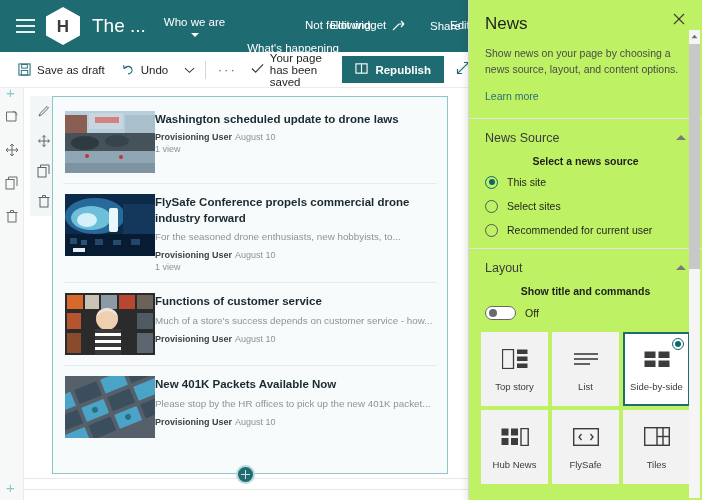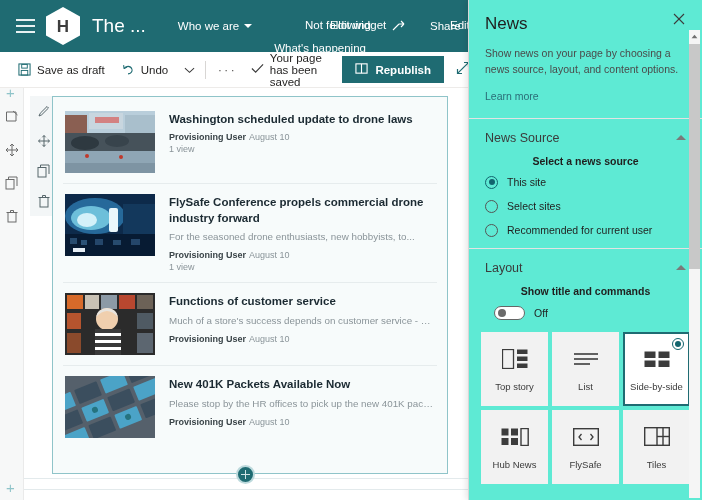--- a/index.html
+++ b/index.html
@@ -32,21 +32,21 @@
     position:relative; color:#3d3d3d; font-weight:bold; font-size:17px; line-height:1;
   }
   .site-title {
     color:#ffffff; font-size:19px; margin-left:12px; white-space:nowrap;
     max-width:72px; overflow:hidden;
   }
   .nav-item {
     color:#ffffff; font-size:11.5px; white-space:nowrap;
     display:flex; align-items:center; gap:5px; cursor:pointer;
   }
-  .nav-who { margin-left: 32px; }
+  .nav-who { margin-left: 18px; flex-direction: column; }
   .nav-what { margin-left: 22px; margin-top: 44px; }
   .chev { width:0;height:0;border-left:4px solid transparent;border-right:4px solid transparent;border-top:4px solid #fff; display:inline-block; }
   .tr-item { color:#fff; font-size:11.5px; display:flex; align-items:center; gap:4px; white-space:nowrap; cursor:pointer; }
   .notfollow { position:absolute; left:305px; top:19px; }
   .editwidget { position:absolute; left:330px; top:19px; }
   .share-grp { position:absolute; left:392px; top:19px; display:flex; align-items:center; gap:23px; }
   .edit-grp { position:absolute; left:450px; top:19px; }
 
   
   .cmdbar {
@@ -91,21 +91,21 @@
   }
   .wp-ic { color:#4a5a5e; cursor:pointer; display:flex; }
 
   .webpart {
     position:absolute; top:8px; left:28px; width:396px; height:378px;
     border:1px solid #8fc4c9; background:#f7fbfb;
     overflow:hidden;
   }
   .news-list { padding:4px 10px 0 10px; }
   .news-row {
-    display:flex; gap:14px; padding:10px 2px 10px 2px;
+    display:flex; padding:10px 2px 10px 2px;
     border-bottom:1px solid #e6eced;
   }
   .news-row:last-child { border-bottom:none; }
   .thumb {
     width:90px; height:62px; flex:0 0 90px; position:relative; overflow:hidden;
     background:#cfd8dc;
   }
   .news-body { flex:1; min-width:0; padding-top:1px; }
   .news-title {
     font-size:11.5px; font-weight:bold; color:#1b2a32; line-height:1.35;
@@ -126,21 +126,21 @@
     background:#1f6b72; border:2px solid #bcd9dc; cursor:pointer;
     display:flex; align-items:center; justify-content:center;
   }
   .add-section-dot::before { content:""; position:absolute; width:9px; height:1.5px; background:#cfe3e5; }
   .add-section-dot::after  { content:""; position:absolute; width:1.5px; height:9px; background:#cfe3e5; }
   .canvas-rule { position:absolute; left:0; width:446px; height:1px; background:#e3eaec; }
 
   
   .panel {
     position:absolute; top:0; right:0; width:234px; height:500px;
-    background:#5eead4; border-left:1px solid #d6d6d6;
+    background:#bef264; border-left:1px solid #d6d6d6;
     box-shadow:-2px 0 6px rgba(0,0,0,0.10);
     overflow:hidden;
   }
   .panel-head { padding:14px 16px 0 16px; position:relative; }
   .panel-title { font-size:17px; color:#201f1e; font-weight:normal; }
   .panel-close {
     position:absolute; top:12px; right:14px; font-size:15px; color:#444; cursor:pointer;
     width:18px; height:18px; line-height:16px; text-align:center;
   }
   .panel-desc { font-size:10.5px; color:#4a4a4a; line-height:1.5; margin-top:12px; padding:0 16px; }
@@ -159,21 +159,21 @@
   .field-label { font-size:10.5px; font-weight:bold; color:#201f1e; padding:0 16px; margin-bottom:9px;text-align:center; }
   .radio-row { display:flex; align-items:center; gap:9px; padding:0 16px; margin-bottom:11px; cursor:pointer; }
   .radio {
     width:13px;height:13px;border-radius:50%;border:1.3px solid #555; flex:0 0 13px;
     display:flex;align-items:center;justify-content:center;
   }
   .radio.sel { border-color:#12656e; }
   .radio.sel::after { content:""; width:6px;height:6px;border-radius:50%;background:#12656e; }
   .radio-label { font-size:10.5px; color:#201f1e; }
 
-  .toggle-wrap { display:flex; align-items:center; gap:9px; padding:0 25px; margin-bottom:12px; }
+  .toggle-wrap { display:flex; align-items:center; gap:9px; padding:0 16px; margin-bottom:12px; }
   .toggle {
     width:31px;height:14px;border-radius:8px;border:1.2px solid #666; background:#fff;
     position:relative; cursor:pointer;
   }
   .toggle .knob { position:absolute; top:2px; left:2.5px; width:8px;height:8px;border-radius:50%; background:#6a6a6a; }
   .toggle-label { font-size:10.5px; color:#201f1e; }
 
   .layout-grid { display:grid; grid-template-columns:repeat(3, 1fr); gap:4px; padding:0 12px; }
   .layout-cell {
     background:#f2f2f2; height:74px; position:relative; cursor:pointer;

